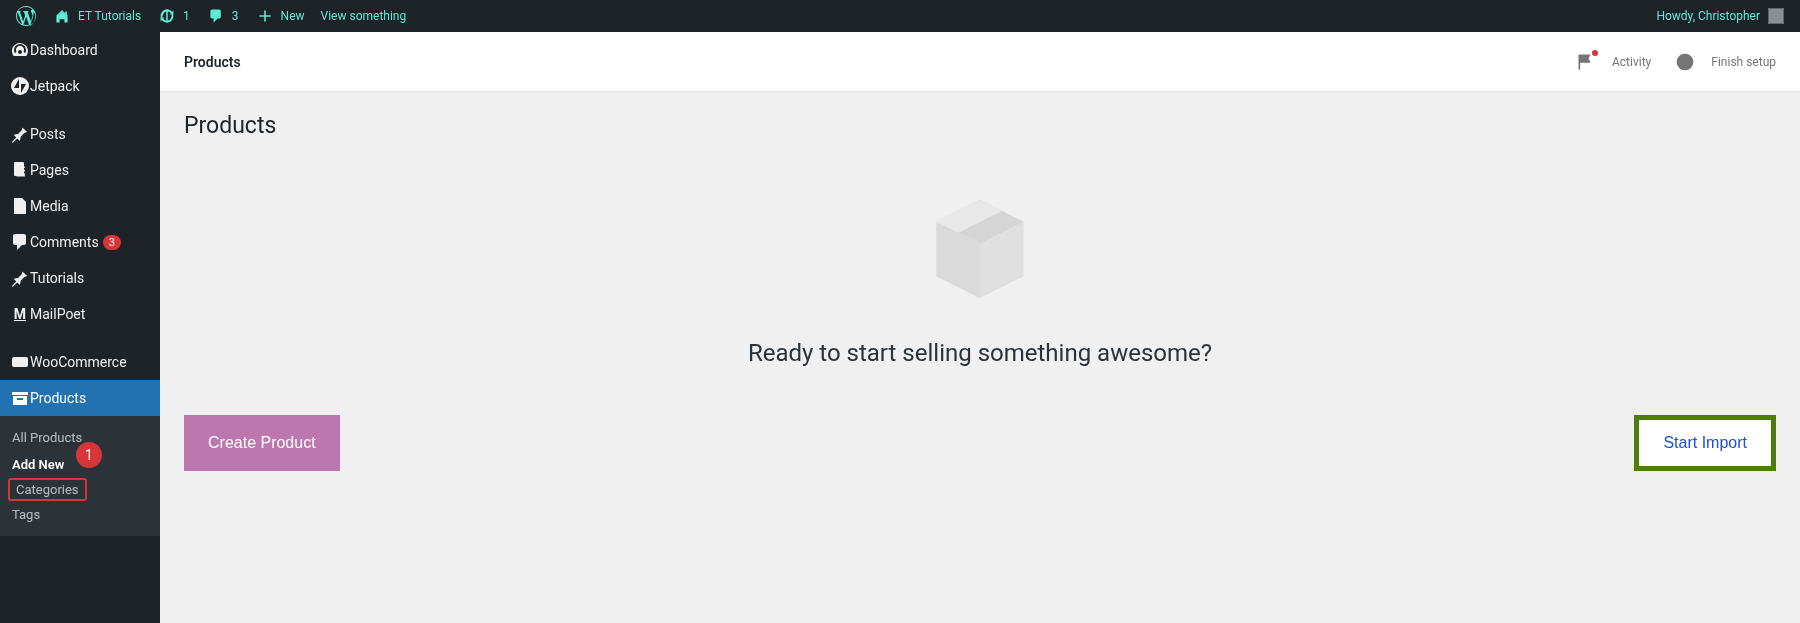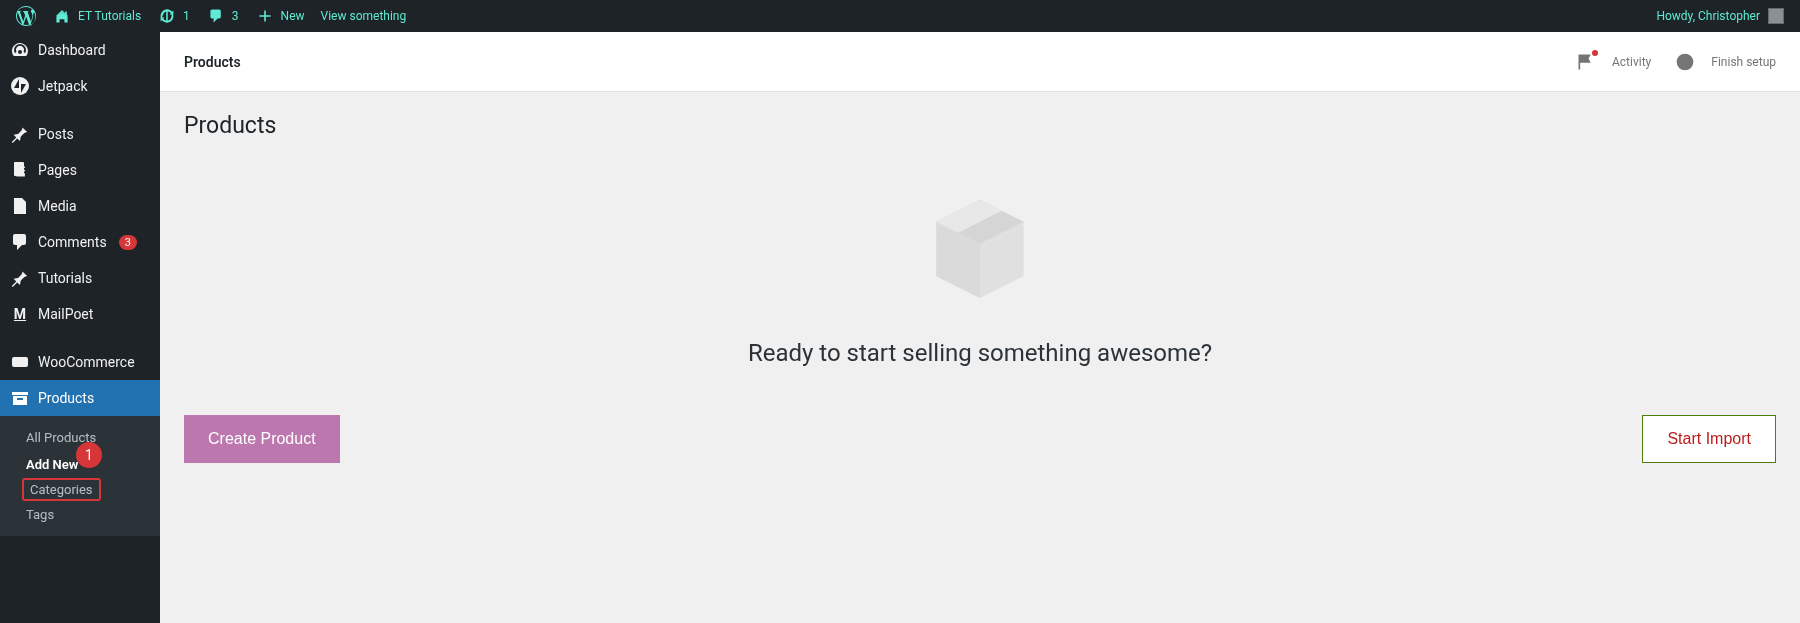--- a/index.html
+++ b/index.html
@@ -8,29 +8,29 @@
     
     .admin-bar { height: 32px; background: #1d2327; display: flex; align-items: center; color: #5eead4; font-size: 12px; padding: 0 8px; justify-content: space-between; }
     .admin-bar-left { display: flex; align-items: center; gap: 0; }
     .admin-bar-item { display: flex; align-items: center; gap: 6px; padding: 0 8px; height: 32px; cursor: pointer; }
     .admin-bar-right { display: flex; align-items: center; gap: 8px; padding-right: 8px; }
     .admin-avatar { width: 16px; height: 16px; background: #8c8f94; border: 1px solid #646970; }
     
     
     .layout { display: flex; height: calc(100vh - 32px); }
     .sidebar { width: 160px; background: #1d2327; color: #f0f0f1; font-size: 14px; overflow-y: auto; }
-    .sidebar-item { display: flex; align-items: center; gap: 8px; padding: 8px 10px; cursor: pointer; color: #f0f0f1; position: relative; }
+    .sidebar-item { display: flex; align-items: center; padding: 8px 10px; cursor: pointer; color: #f0f0f1; position: relative; }
     .sidebar-item.active { background: #2271b1; color: #fff; }
     .sidebar-item.active::after { content: ''; position: absolute; right: -8px; top: 50%; transform: translateY(-50%); border: 8px solid transparent; border-right-color: #f0f0f1; }
     .sidebar-separator { height: 12px; }
     .sidebar-icon { width: 20px; height: 20px; display: flex; align-items: center; justify-content: center; flex-shrink: 0; }
     .badge { background: #d63638; color: #fff; border-radius: 9px; font-size: 11px; padding: 1px 6px; margin-left: 4px; }
     
     
-    .submenu { background: #2c3338; padding: 8px 14px; }
+    .submenu { background: #2c3338; padding: 8px 0; }
     .submenu-item { padding: 6px 12px; color: rgba(240,246,252,.7); cursor: pointer; font-size: 13px; }
     .submenu-item.current { color: #fff; font-weight: 600; }
     .submenu-item.highlighted { border: 2px solid #d63638; border-radius: 3px; display: inline-block; margin-left: 8px; padding: 2px 6px; }
     
     
     .callout { position: absolute; width: 26px; height: 26px; background: #d63638; border-radius: 50%; color: #fff; display: flex; align-items: center; justify-content: center; font-size: 14px; font-weight: 400; }
     
     
     .main { flex: 1; background: #f0f0f1; overflow-y: auto; }
     .topbar { height: 60px; background: #fff; display: flex; align-items: center; justify-content: space-between; padding: 0 24px; border-bottom: 1px solid #e0e0e0; }
@@ -42,21 +42,21 @@
     
     .content { padding: 20px 24px; }
     .page-title { font-size: 23px; font-weight: 400; color: #1d2327; margin-bottom: 30px; }
     
     .empty-state { text-align: center; padding: 20px 0 40px; }
     .empty-icon { margin: 0 auto 30px; width: 110px; height: 120px; }
     .empty-heading { font-size: 24px; font-weight: 400; color: #2c3338; margin-bottom: 48px; }
     .empty-actions { display: flex; gap: 12px; justify-content: space-between; }
     .btn { padding: 14px 24px; font-size: 16px; cursor: pointer; border: none; }
     .btn-primary { background: #bb77ae; color: #fff; }
-    .btn-secondary { background: #fff; color: #b91c1c; border: 1px solid #4d7c0f; margin-left: 8px; }
+    .btn-secondary { background: #fff; color: #1d4ed8; border: 5px solid #4d7c0f; margin-left: 8px; }
     
     svg { fill: currentColor; }
   </style>
 </head>
 <body>
 
 <div class="admin-bar">
   <div class="admin-bar-left">
     <div class="admin-bar-item">
       <span class="sidebar-icon">

